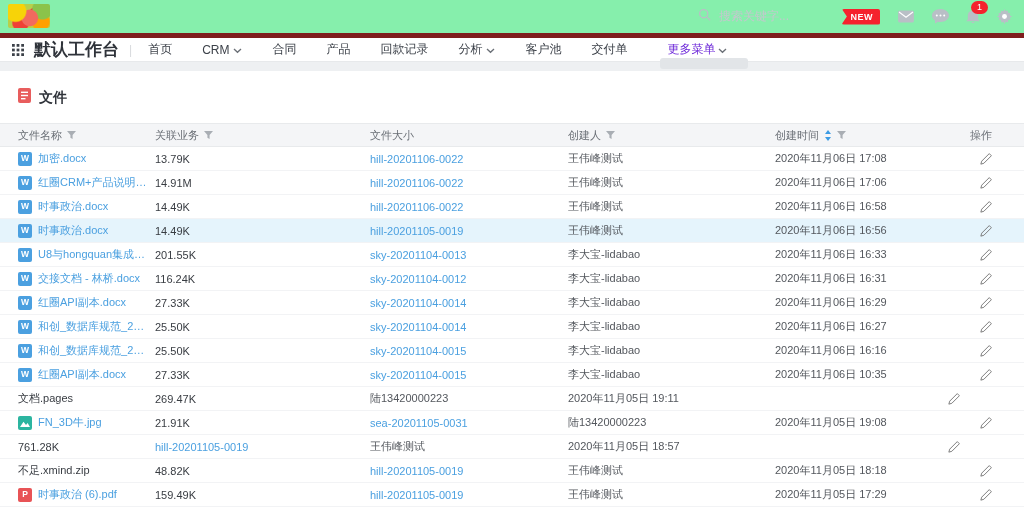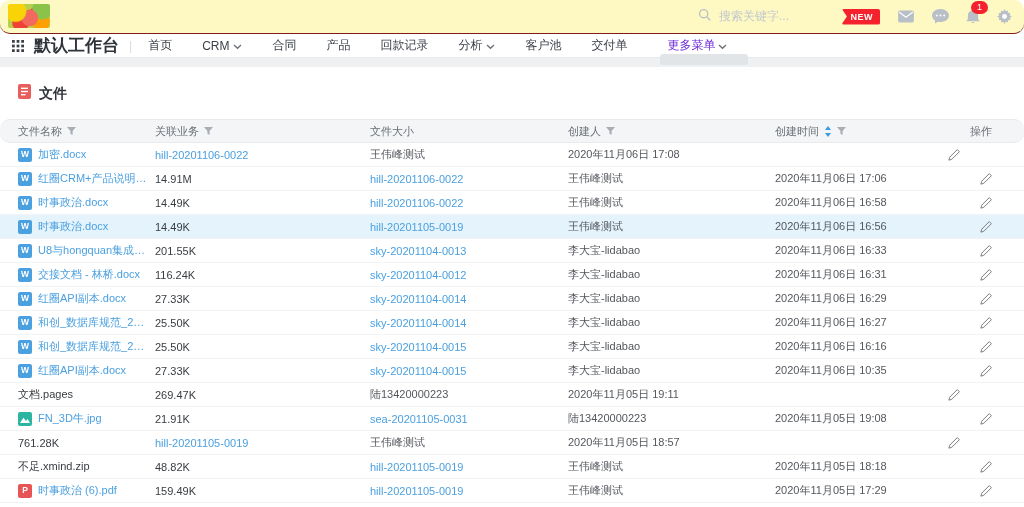--- a/index.html
+++ b/index.html
@@ -2,21 +2,21 @@
 <html><head>
 <meta charset="utf-8">
 <style>
   html,body{margin:0;padding:0;}
   body{
     width:1024px;height:507px;overflow:hidden;background:#fff;
     font-family:"Liberation Sans","DejaVu Sans",sans-serif;
     -webkit-font-smoothing:antialiased;
   }
   
-  .topbar{position:relative;height:33px;background:#fef9c3;border-bottom:1px solid #7f1d1d;border-radius:10px;}
+  .topbar{position:relative;height:33px;background:#86efac;border-bottom:5px solid #7f1d1d;}
   .logo{
     position:absolute;left:8px;top:4px;width:42px;height:24px;border-radius:2px;
     background:
       radial-gradient(circle at 18% 30%, #f7d308 0 26%, transparent 30%),
       radial-gradient(circle at 52% 58%, #f26a5e 0 30%, transparent 34%),
       radial-gradient(circle at 82% 22%, #8bc34a 0 24%, transparent 28%),
       radial-gradient(circle at 30% 78%, #ef4136 0 22%, transparent 26%),
       radial-gradient(circle at 78% 74%, #ffa000 0 22%, transparent 26%),
       radial-gradient(circle at 65% 40%, #e53935 0 18%, transparent 22%),
       #b7cf4a;
@@ -47,21 +47,21 @@
   .band{height:9px;background:#eef0f2;position:relative;}
   .nav-handle{position:absolute;left:660px;top:-4px;width:88px;height:11px;background:#e2e5e8;border-radius:3px;}
   
   .content{background:#fff;}
   .page-head{display:flex;align-items:center;gap:8px;padding:17px 18px 16px;}
   .page-title{font-size:14px;font-weight:bold;color:#2f333a;}
   .thead,.trow{
     display:grid;grid-template-columns:137px 215px 198px 207px 185px 1fr;
     padding:0 32px 0 18px;
   }
-  .thead{height:22px;background:#f4f5f7;border-top:1px solid #e8eaec;border-bottom:1px solid #e8eaec;border-radius:10px;}
+  .thead{height:22px;background:#f4f5f7;border-top:1px solid #e8eaec;border-bottom:1px solid #e8eaec;}
   .hcell{display:flex;align-items:center;gap:5px;font-size:11px;color:#6a6f76;white-space:nowrap;overflow:hidden;}
   .hcell.op{justify-content:flex-end;overflow:visible;}
   .hic{display:flex;align-items:center;cursor:pointer;}
   .trow{height:23px;border-bottom:1px solid #f2f3f5;background:#fff;}
   .trow.hl{background:#e5f4fc;}
   .cell{display:flex;align-items:center;font-size:11px;color:#53575d;white-space:nowrap;overflow:hidden;}
   .namec{gap:6px;padding-right:8px;}
   .fname{overflow:hidden;text-overflow:ellipsis;}
   .link{color:#4ba0e0;cursor:pointer;text-decoration:none;}
   .plain{color:#383c42;}
@@ -247,20 +247,21 @@
       <div class="hcell op">
         <span>操作</span>
       </div>
     </div>
   <div>
       <div class="trow">
         <div class="cell namec">
           <span class="ficon doc">W</span>
           <span class="fname link">加密.docx</span>
         </div>
+        <div class="cell size">13.79K</div>
         <div class="cell">
           <span class="link">hill-20201106-0022</span>
         </div>
         <div class="cell">王伟峰测试</div>
         <div class="cell">2020年11月06日 17:08</div>
         <div class="cell op">
           <span class="pencil">
             <svg width="12" height="12" viewBox="0 0 14 14">
               <path d="M1 13l1-3.5L10.8 0.7l2.5 2.5L4.5 12 1 13z" fill="none" stroke="#777" stroke-width="1.1"></path>
             </svg>

